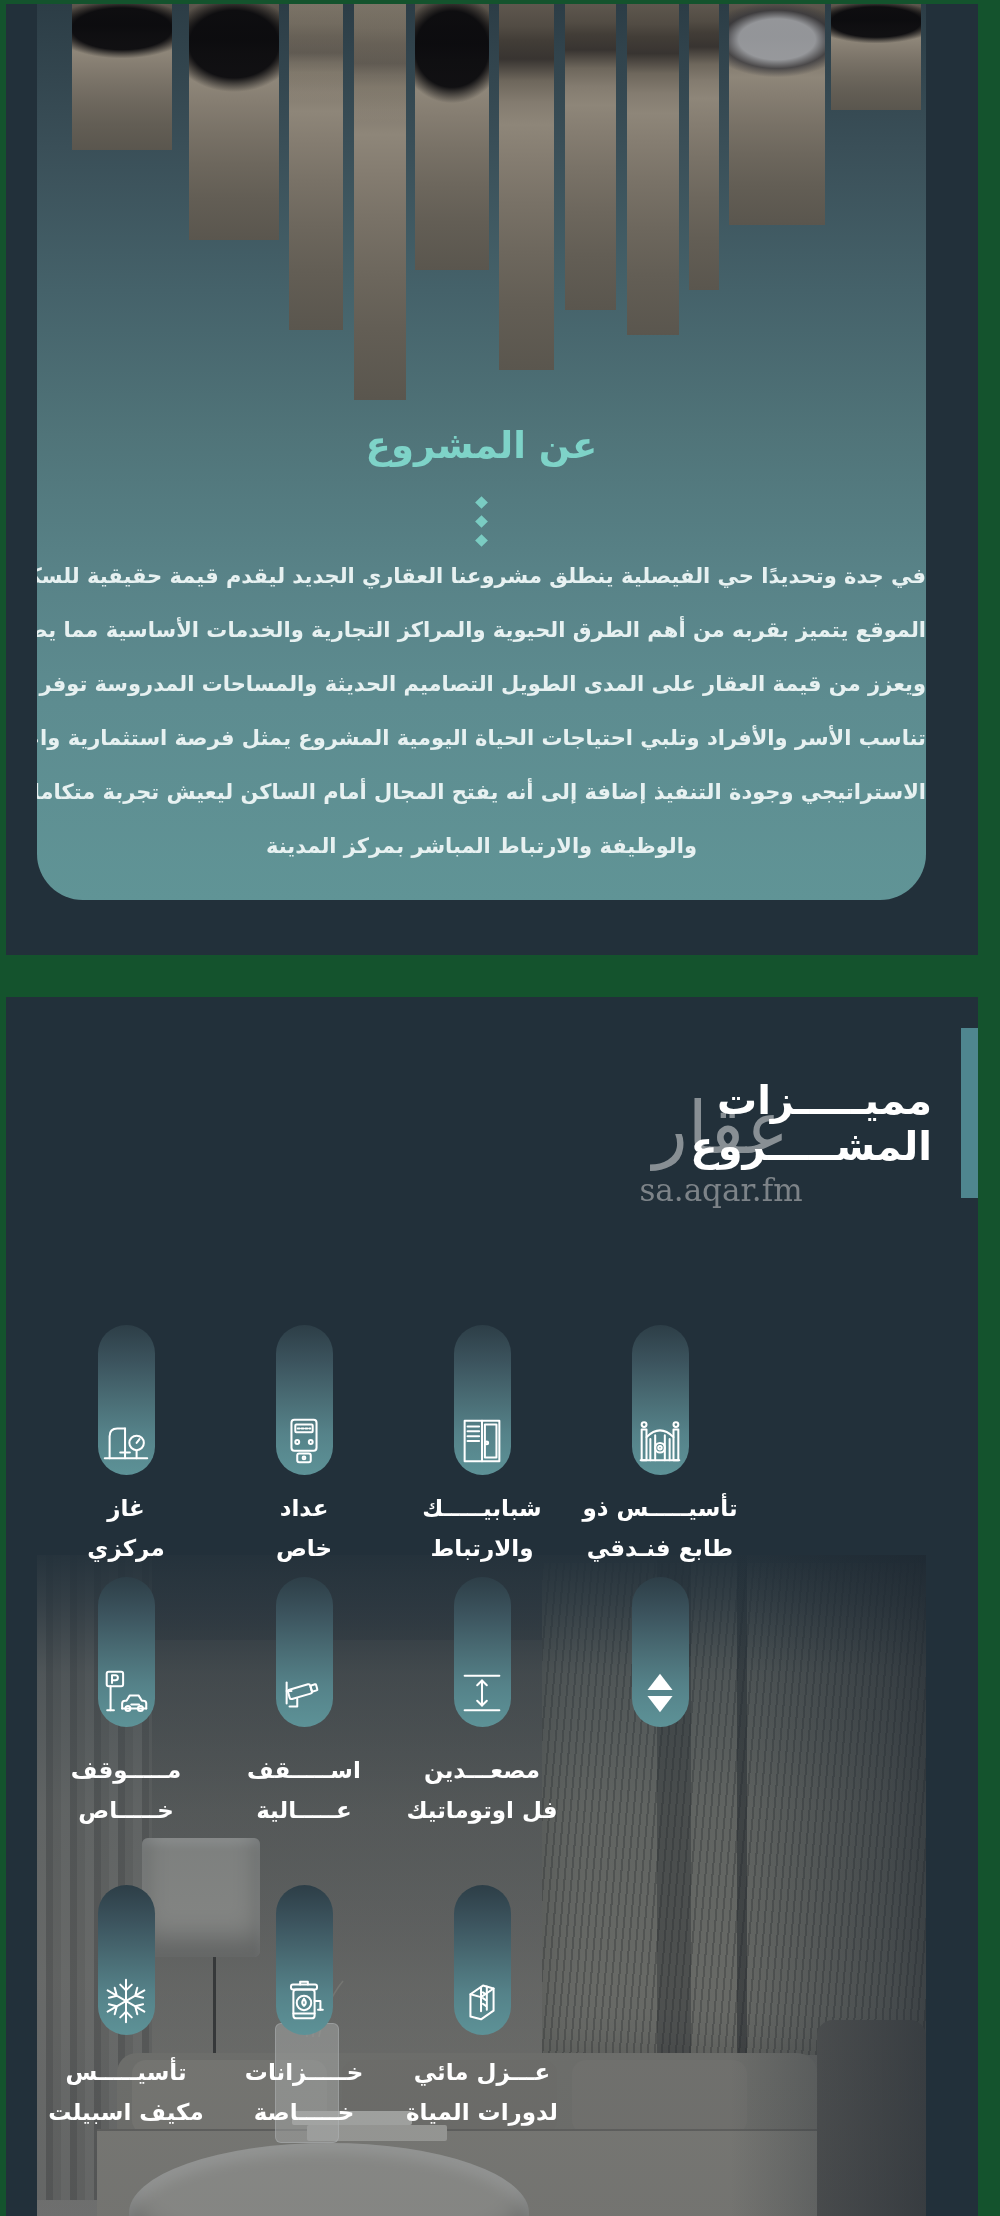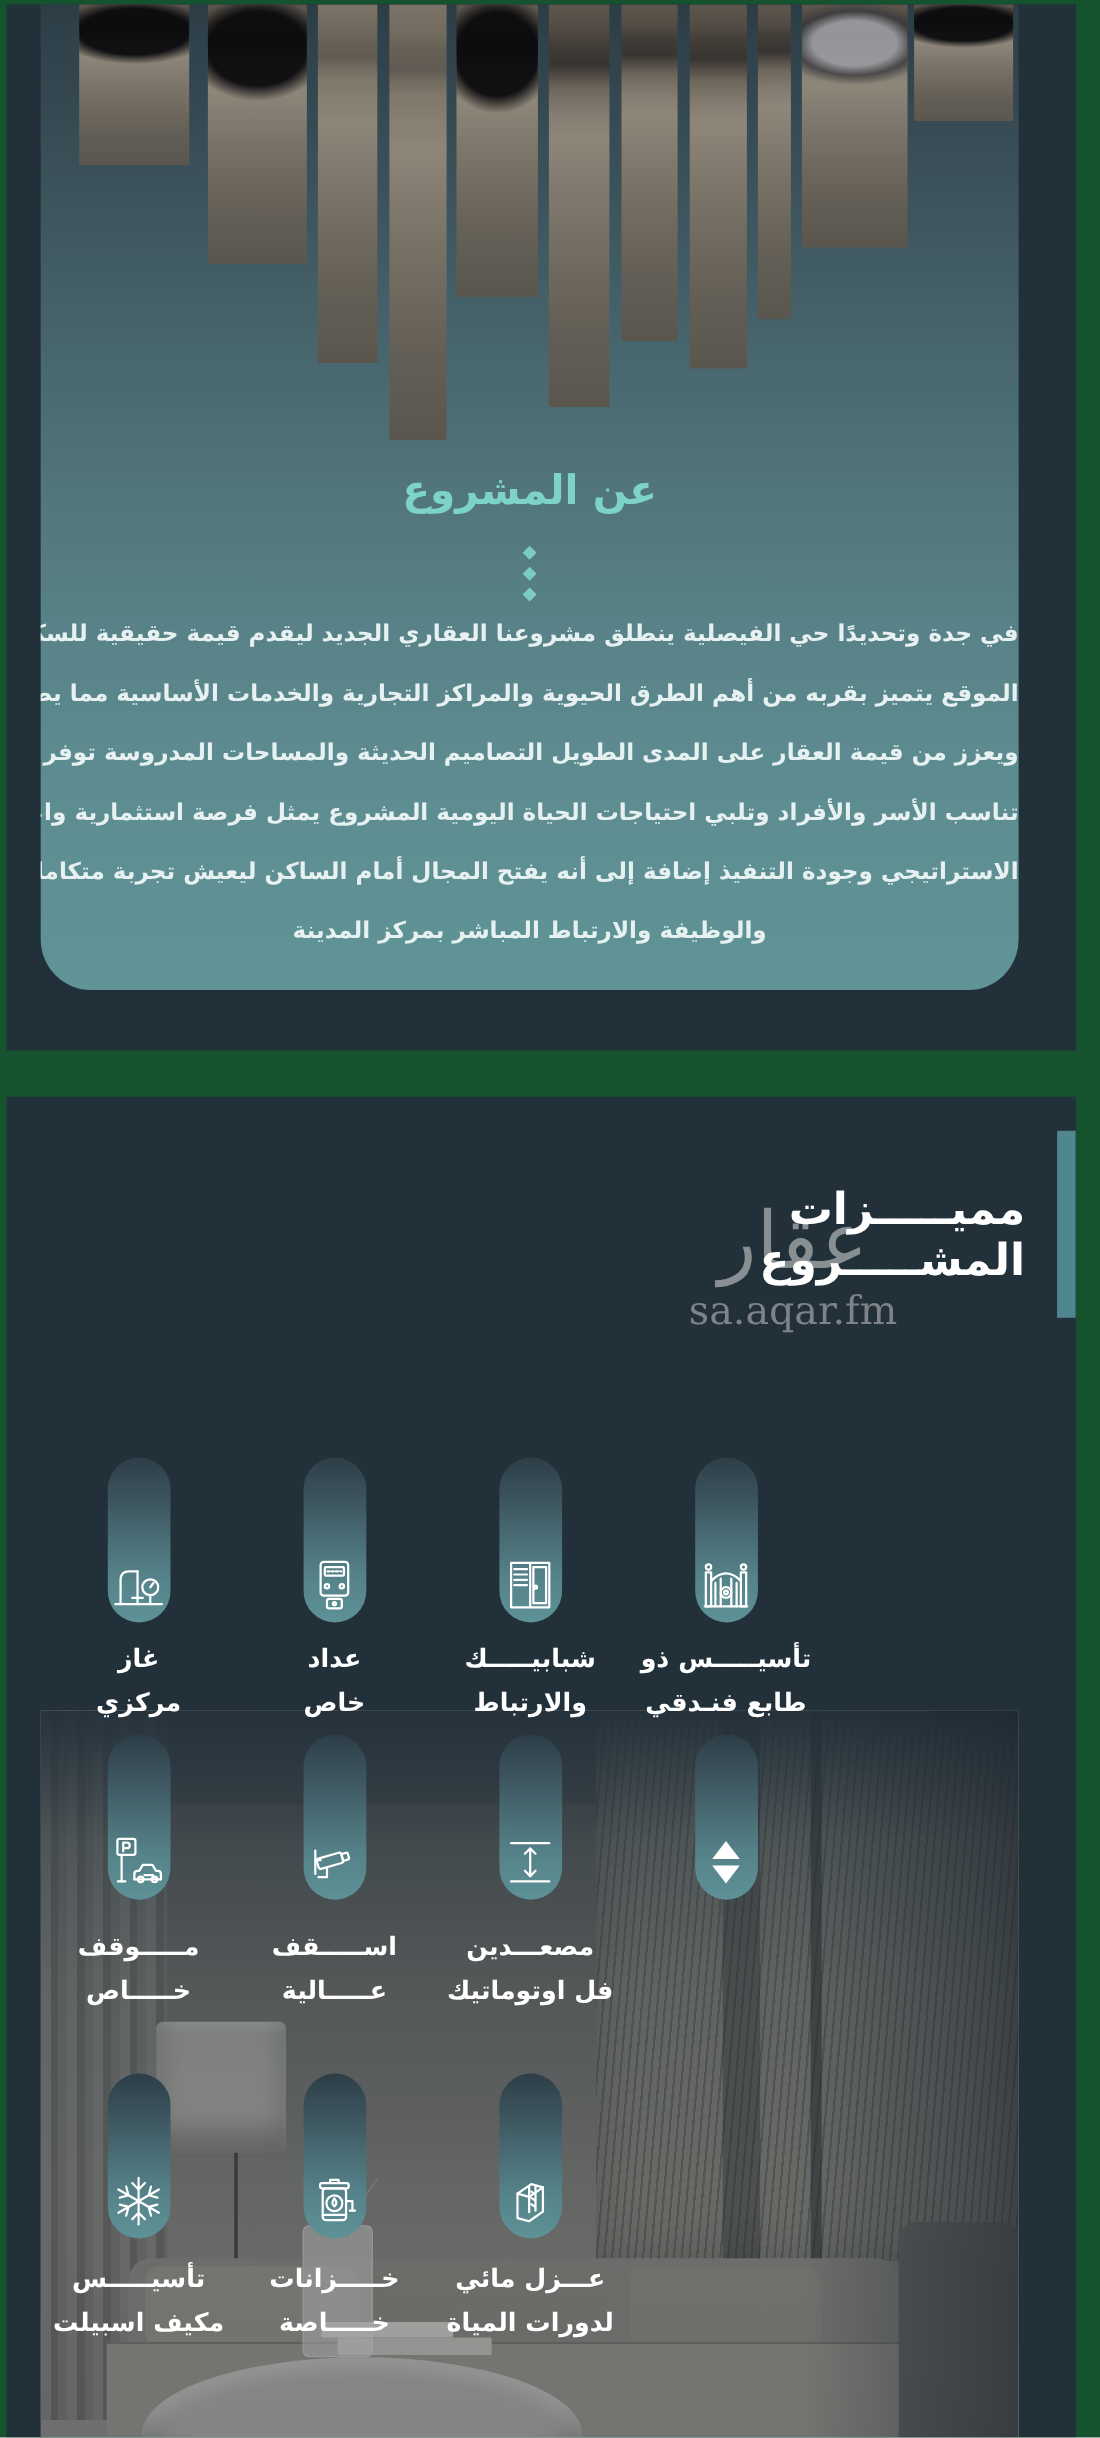--- a/index.html
+++ b/index.html
@@ -29,21 +29,21 @@
   .about-text{position:absolute;top:545px;left:0;width:100%;direction:rtl;text-align:center;
     color:#e7f1f1;font-size:21px;line-height:54px;font-weight:400;}
   .about-text div{white-space:nowrap;font-weight:bold;}
   
   .sec2{position:absolute;left:6px;top:997px;width:972px;height:1219px;background:#22303a;overflow:hidden;}
   .accent-bar{position:absolute;top:31px;right:0;width:17px;height:170px;background:#4f868f;}
   .feat-title{position:absolute;top:80px;right:46px;z-index:3;text-align:right;direction:rtl;
     color:#ffffff;font-size:40px;font-weight:bold;line-height:46px;}
   .watermark{position:absolute;top:83px;left:540px;width:350px;z-index:2;text-align:center;opacity:.85;}
   .wm-logo{color:#9aa0a4;font-size:72px;line-height:96px;font-weight:normal;direction:rtl;}
-  .wm-domain{color:#8d9296;font-size:36px;font-family:"DejaVu Serif","Liberation Serif",serif;margin-top:-4px;}
+  .wm-domain{color:#8d9296;font-size:31px;font-family:"DejaVu Serif","Liberation Serif",serif;margin-top:-4px;}
   
   .photo{position:absolute;left:31px;top:558px;width:889px;height:661px;overflow:hidden;z-index:1;
     background:linear-gradient(180deg,#63625f 0%,#6e6c67 30%,#7a7771 55%,#8a867e 78%,#94908a 100%);}
   .ceil{position:absolute;left:0;top:0;width:100%;height:85px;
     background:linear-gradient(180deg,#53545731 0%,#4e4f52aa 70%,#3c3d4055 100%);}
   .curtain{position:absolute;left:0;top:0;width:115px;height:645px;
     background:repeating-linear-gradient(90deg,#86837d 0 9px,#6d6a65 9px 16px,#7c7973 16px 24px);}
   .lamp-shade{position:absolute;left:105px;top:283px;width:118px;height:119px;background:#b2aea6;border-radius:6px;
     box-shadow:inset 0 -20px 26px rgba(0,0,0,.28), inset 0 6px 8px rgba(255,255,255,.25);}
   .lamp-pole{position:absolute;left:176px;top:402px;width:3px;height:160px;background:#3f3d3a;}

